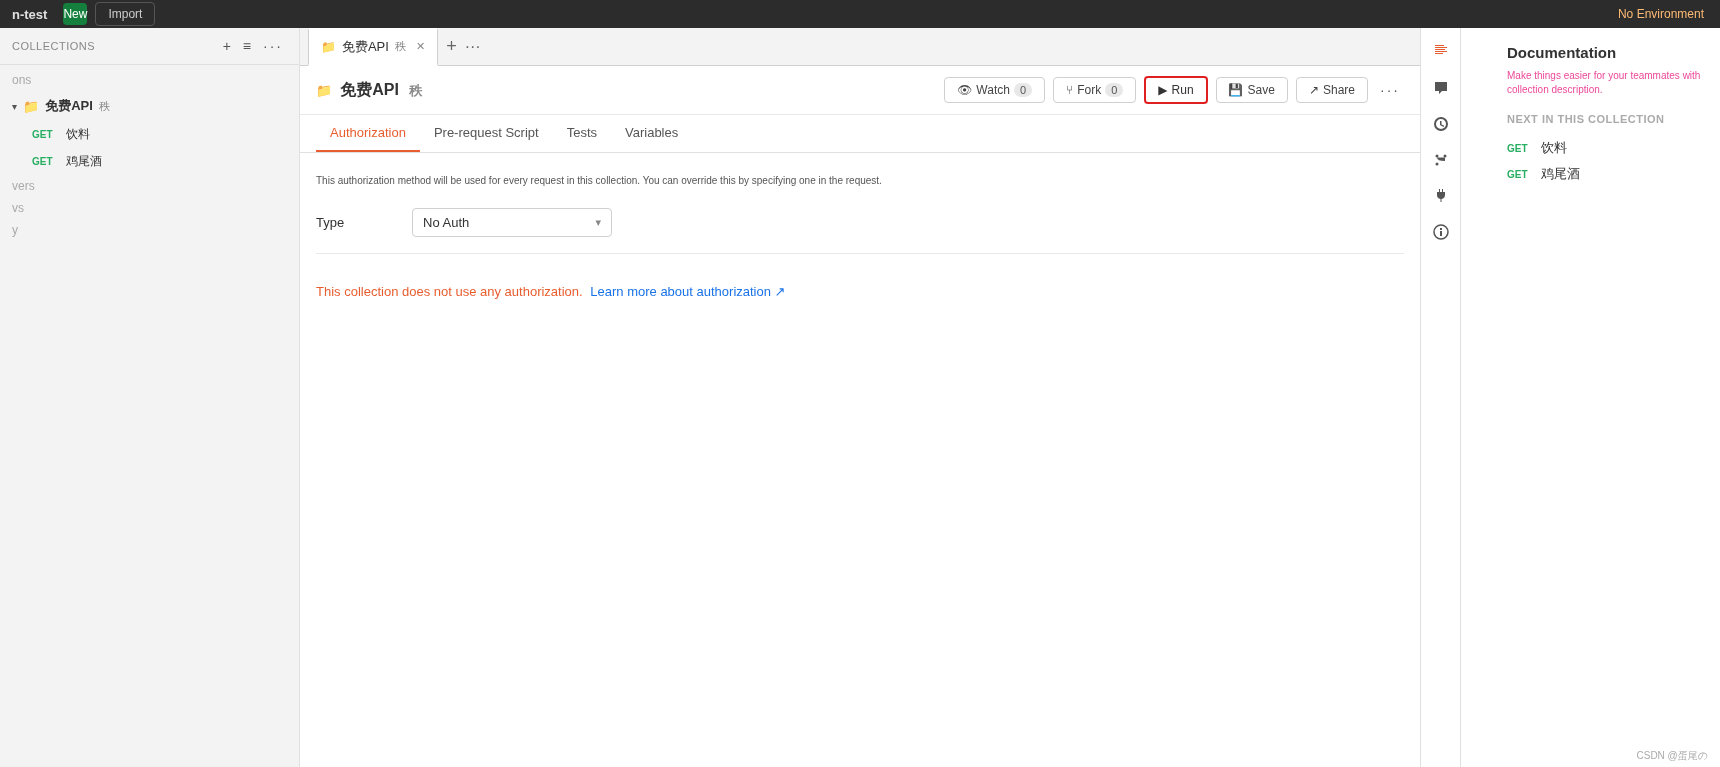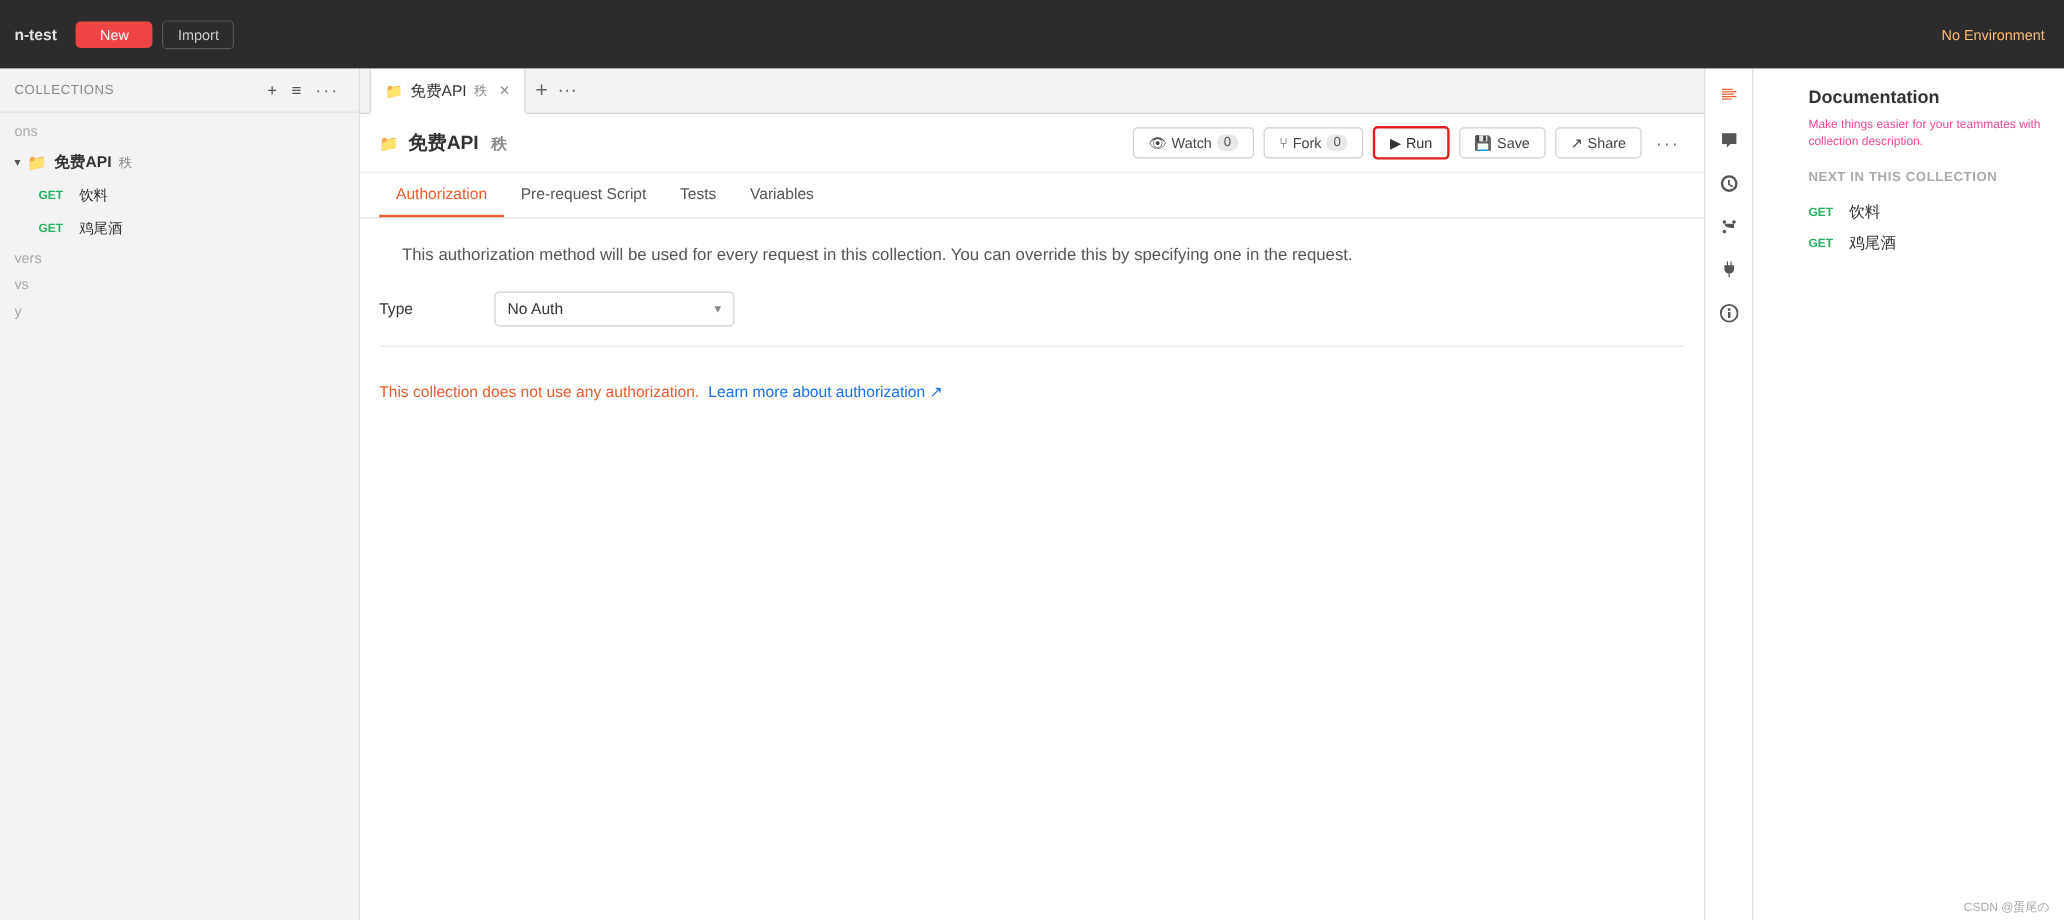--- a/index.html
+++ b/index.html
@@ -101,21 +101,21 @@
     }
     .sub-tab.active {
       color: #e85d2f; border-bottom: 2px solid #e85d2f; font-weight: 500; text-align: right;
     }
 
     
     .main-content {
       flex: 1; padding: 20px 16px; overflow-y: auto;
     }
     .auth-description {
-      font-size: 14px; color: #555; margin-bottom: 20px; line-height: 1.5; margin-left: 19px;
+      font-size: 10px; color: #555; margin-bottom: 20px; line-height: 1.5;
     }
 
     .type-row {
       display: flex; align-items: center; gap: 16px; margin-bottom: 16px;
     }
     .type-label { font-size: 13px; color: #333; min-width: 80px; }
     .type-select {
       display: flex; align-items: center; justify-content: space-between;
       border: 1px solid #d0d0d0; border-radius: 4px;
       padding: 6px 10px; min-width: 200px; cursor: pointer; background: #fff;
@@ -163,23 +163,23 @@
       padding: 4px 0; font-size: 13px; color: #333; cursor: pointer;
     }
 
     .divider-line {
       height: 1px; background: #e8e8e8; margin: 8px 0;
     }
   </style>
 </head>
 <body>
 
-<div style="display:flex; align-items:center; height:57px; background:#2c2c2c; padding:0 12px; gap:8px; flex-shrink:0; position:relative;">
+<div style="display:flex; align-items:center; height:28px; background:#2c2c2c; padding:0 12px; gap:8px; flex-shrink:0; position:relative;">
   <span style="color:#e0e0e0; font-size:13px; font-weight:600; margin-right:8px;">n-test</span>
-  <button style="background:#ef4444; color:#fff; border:none; border-radius:4px; padding:4px 20px; font-size:12px; cursor:pointer; font-weight:500;">New</button>
+  <button style="background:#15803d; color:#fff; border:none; border-radius:4px; padding:4px 0; font-size:12px; cursor:pointer; font-weight:500;">New</button>
   <button style="background:transparent; color:#ccc; border:1px solid #555; border-radius:4px; padding:4px 12px; font-size:12px; cursor:pointer;">Import</button>
   <div style="position:absolute; top:50%; right:16px; transform:translateY(-50%); font-size:12px; color:#fdba74; cursor:pointer;">No Environment</div>
 </div>
 
 <div class="main-layout">
 
   <div class="sidebar">
     <div class="sidebar-header">
       <span style="font-size:11px; color:#888; font-weight:400; text-transform:uppercase; letter-spacing:0.5px;">Collections</span>
       <div class="sidebar-actions">

